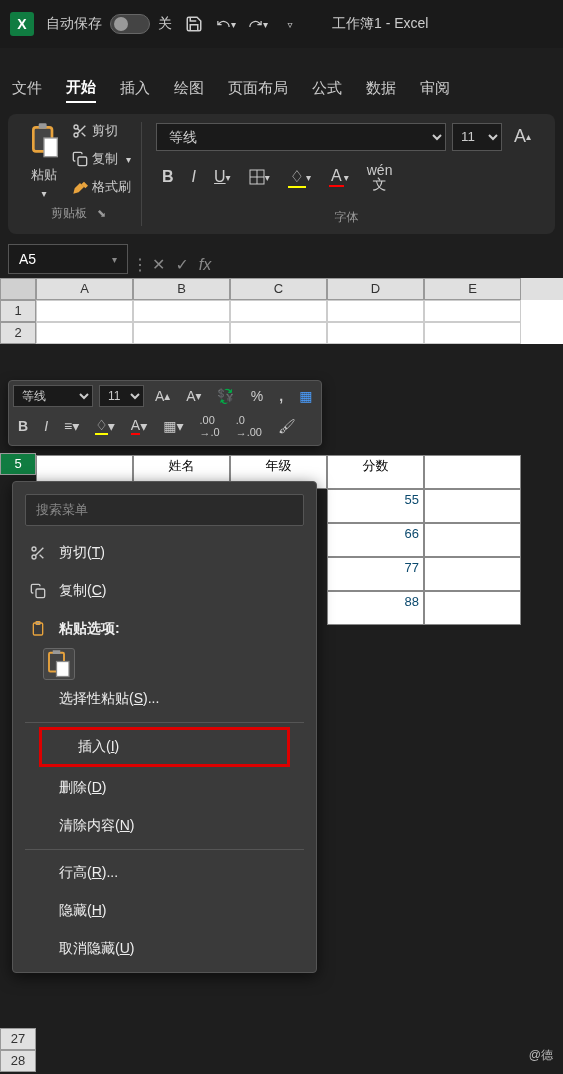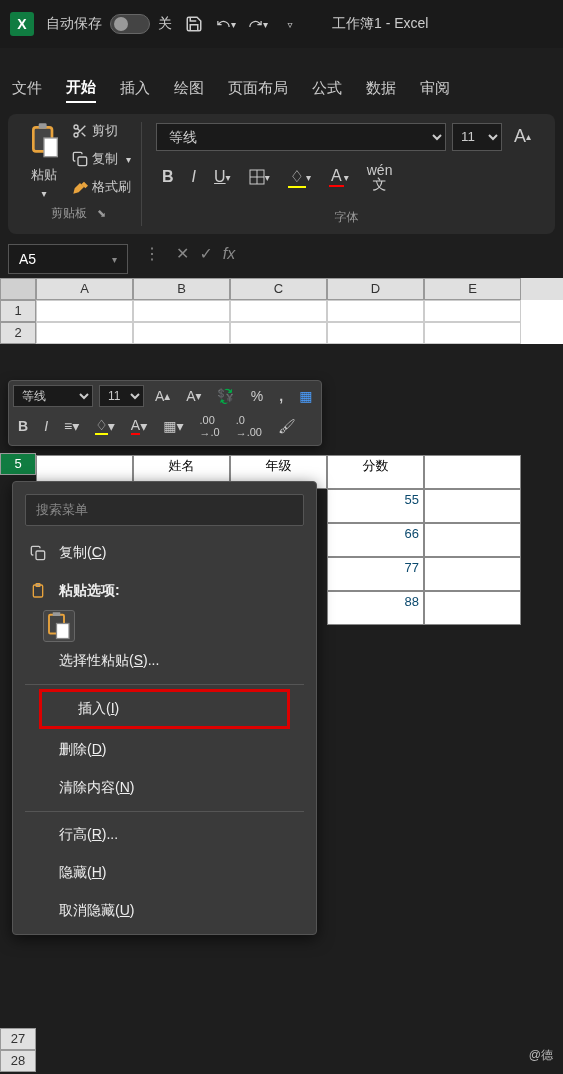--- a/index.html
+++ b/index.html
@@ -27,21 +27,21 @@
     .clip-btn { display: flex; align-items: center; gap: 4px; }
     
     .font-group { flex: 1; }
     .font-row { display: flex; align-items: center; gap: 6px; margin-bottom: 8px; }
     .font-select { background: #1a1a1a; color: #ccc; border: 1px solid #555; padding: 4px 8px; font-size: 14px; flex: 1; height: 28px; }
     .size-select { background: #1a1a1a; color: #ccc; border: 1px solid #555; padding: 4px; width: 50px; height: 28px; }
     .font-btn { color: #ccc; padding: 4px 6px; font-size: 16px; cursor: pointer; display: flex; align-items: center; }
     .underline-a { border-bottom: 2px solid #f00; }
     .fill-a { border-bottom: 2px solid #ff0; }
     
-    .namebox-row { display: flex; align-items: flex-start; padding: 4px 8px; gap: 16px; }
+    .namebox-row { display: flex; align-items: flex-end; padding: 4px 8px; gap: 4px; }
     .namebox { background: #1a1a1a; border: 1px solid #555; color: #fff; padding: 6px 10px; width: 120px; font-size: 14px; display: flex; justify-content: space-between; align-items: center; }
     .formula-icons { display: flex; gap: 10px; color: #888; align-items: center; }
     
     .grid-container { position: relative; background: #fff; }
     .col-headers { display: flex; background: #e0e0e0; }
     .corner { width: 36px; height: 22px; background: #d0d0d0; border: 1px solid #999; }
     .col-header { width: 97px; height: 22px; background: #e0e0e0; border: 1px solid #999; text-align: center; font-size: 13px; color: #333; line-height: 20px; }
     .grid-body { display: flex; }
     .row-headers { display: flex; flex-direction: column; }
     .row-header { width: 36px; height: 22px; background: #e0e0e0; border: 1px solid #999; text-align: center; font-size: 13px; color: #333; line-height: 20px; }
@@ -314,20 +314,31 @@
       <div class="vc-cell vc-num">88</div>
       <div class="vc-cell"></div>
     </div>
 </div>
 
 <div class="context-menu">
   <div class="menu-search">搜索菜单</div>
   <div class="menu-item">
     <span class="menu-icon">
         <svg width="16" height="16" viewBox="0 0 24 24" fill="none" stroke="#ccc" stroke-width="2">
+          <circle cx="6" cy="6" r="3"></circle>
+          <circle cx="6" cy="18" r="3"></circle>
+          <line x1="20" y1="4" x2="8.12" y2="15.88"></line>
+          <line x1="14.47" y1="14.48" x2="20" y2="20"></line>
+        </svg>
+      </span>
+    <span>剪切(<span class="underline-char">T</span>)</span>
+  </div>
+  <div class="menu-item">
+    <span class="menu-icon">
+        <svg width="16" height="16" viewBox="0 0 24 24" fill="none" stroke="#ccc" stroke-width="2">
           <rect x="9" y="9" width="13" height="13" rx="2"></rect>
           <path d="M5 15H4a2 2 0 0 1-2-2V4a2 2 0 0 1 2-2h9a2 2 0 0 1 2 2v1"></path>
         </svg>
       </span>
     <span>复制(<span class="underline-char">C</span>)</span>
   </div>
   <div class="menu-item">
     <span class="menu-icon">
         <svg width="16" height="16" viewBox="0 0 24 24" fill="none" stroke="#e8a33d" stroke-width="2">
           <rect x="5" y="3" width="14" height="18" rx="2"></rect>

